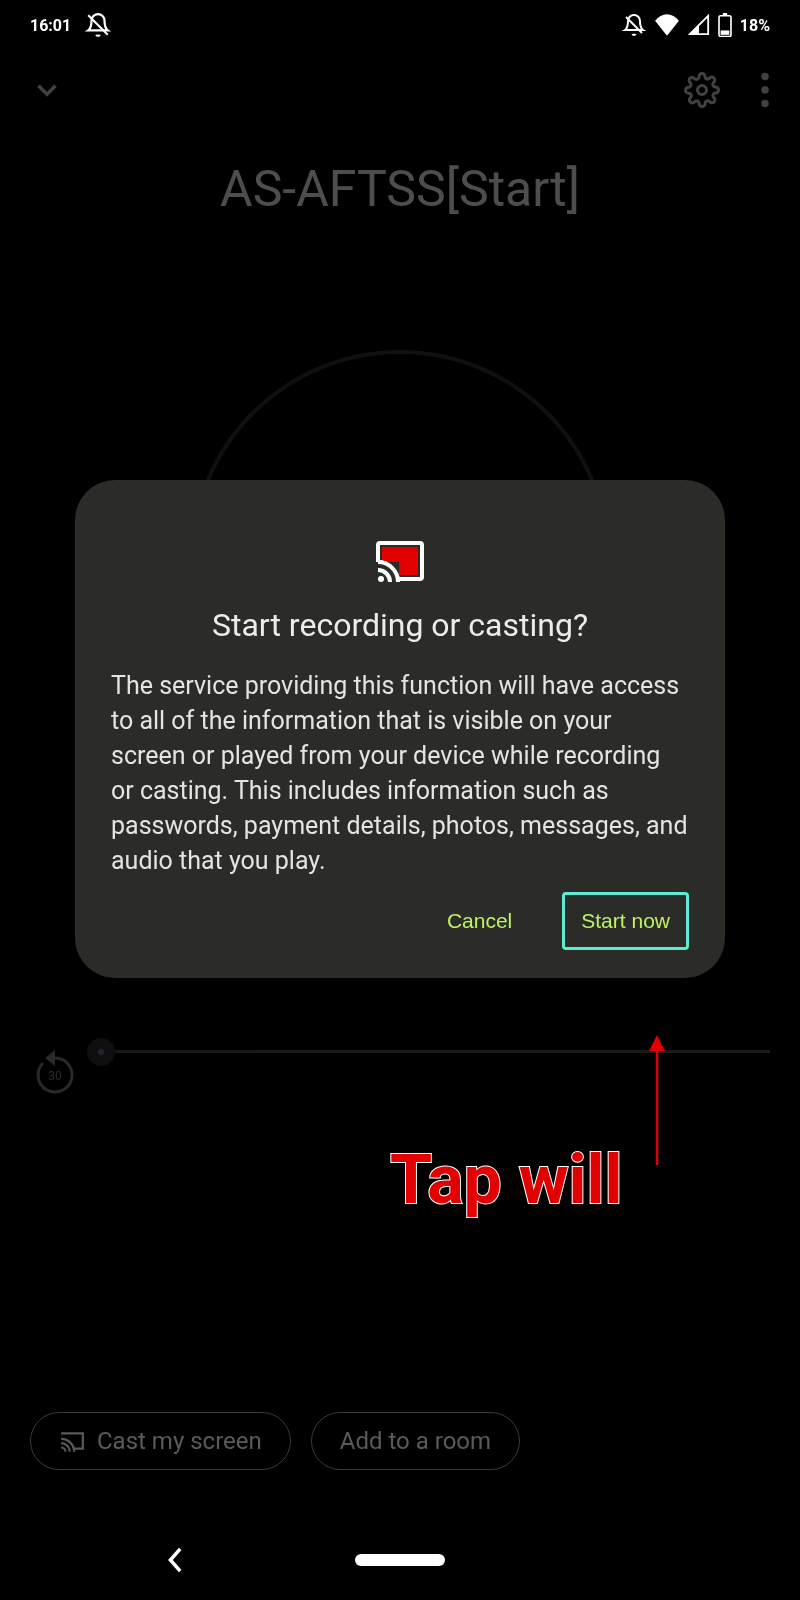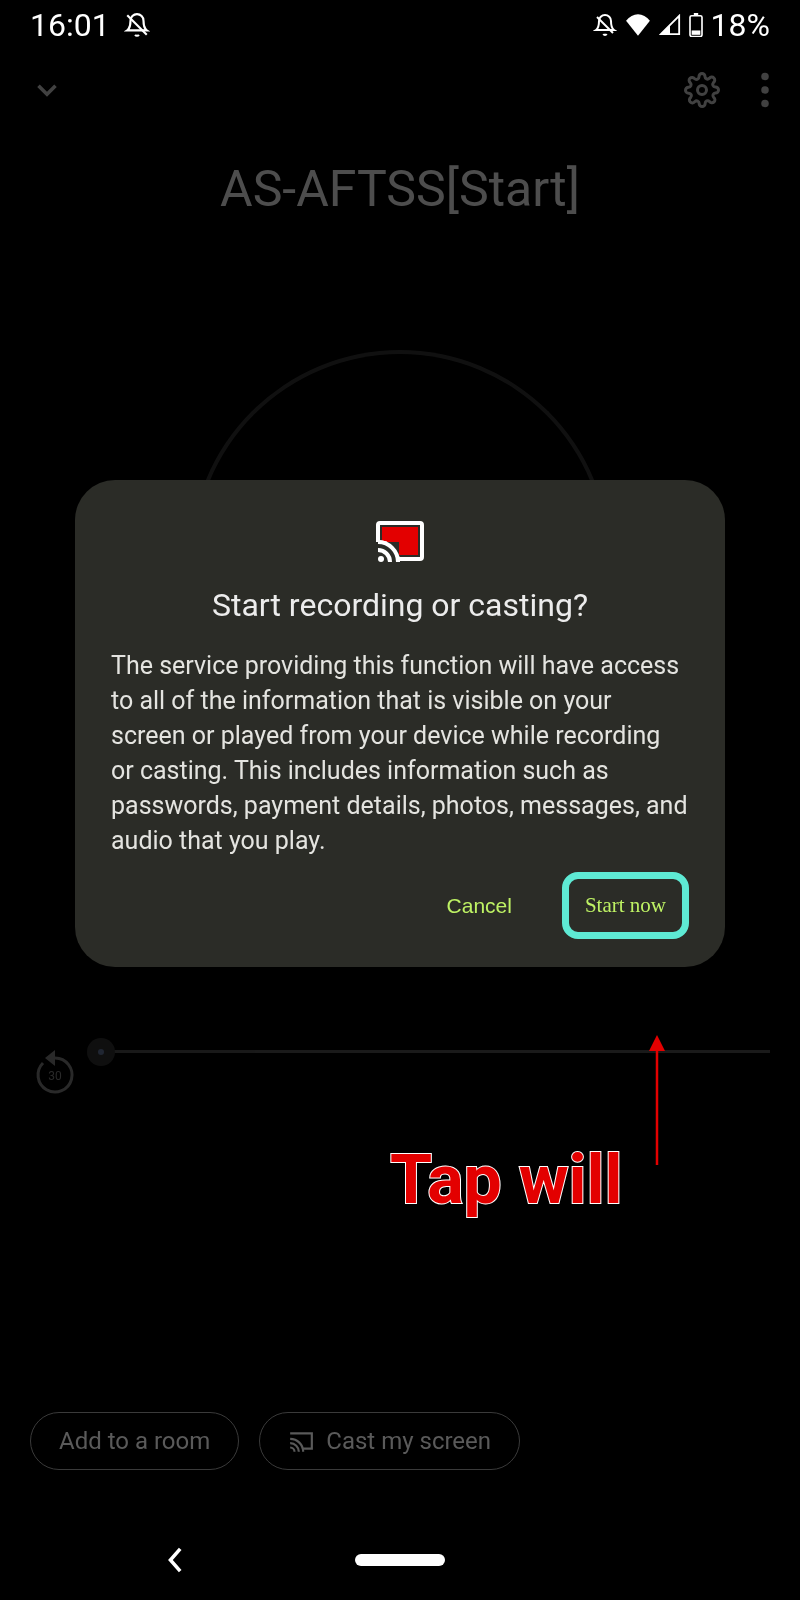--- a/index.html
+++ b/index.html
@@ -12,22 +12,22 @@
       position: relative;
       overflow: hidden;
     }
     
     .status-bar {
       display: flex;
       justify-content: space-between;
       align-items: center;
       padding: 10px 30px;
       height: 50px;
-      font-size: 32px;
-      font-weight: 400;
+      font-size: 16px;
+      font-weight: 700;
     }
     .status-right { display: flex; align-items: center; gap: 8px; }
     .status-left { display: flex; align-items: center; gap: 14px; }
     
     .app-bar {
       display: flex;
       align-items: center;
       height: 80px;
       padding: 0 30px;
       color: #555;
@@ -128,21 +128,21 @@
       position: absolute;
       left: 165px;
     }
     
     .dialog {
       position: absolute;
       top: 480px;
       left: 75px; right: 75px;
       background: #2b2c27;
       border-radius: 40px;
-      padding: 40px 36px 28px;
+      padding: 60px 36px 28px;
     }
     .dialog-icon { display: flex; justify-content: center; margin-bottom: 24px; }
     .dialog-title {
       font-size: 32px;
       font-weight: 400;
       text-align: center;
       margin-bottom: 24px;
       color: #ececec;
     }
     .dialog-body {
@@ -158,23 +158,22 @@
       align-items: center;
     }
     .dbtn {
       font-size: 21px;
       color: #bef264;
       padding: 14px 16px;
       background: transparent;
       border: none;
     }
     .highlight-box {
-      border: 7px solid #5eead4;
-      border-radius: 16px;
-      font-family: Liberation Serif, serif;
+      border: 3px solid #5eead4;
+      border-radius: 4px;
     }
     
     .annotation-arrow {
       position: absolute;
       top: 1035px;
       left: 642px;
     }
     .annotation-text {
       position: absolute;
       top: 1140px;
@@ -247,28 +246,28 @@
       <text x="25" y="30" text-anchor="middle" font-size="12" fill="#888">30</text>
     </svg>
   </div>
   <div class="track">
     <div class="thumb"></div>
   </div>
 </div>
 
 <div class="chips">
   <div class="chip">
-    <span>Add to a room</span>
-  </div>
-  <div class="chip">
     <svg width="26" height="22" viewBox="0 0 24 20" fill="none" stroke="#5a5a5a" stroke-width="2">
       <path d="M2 3h20v14h-8"></path>
       <path d="M2 8a12 12 0 0112 12M2 12a8 8 0 018 8M2 16a4 4 0 014 4"></path>
     </svg>
     <span>Cast my screen</span>
+  </div>
+  <div class="chip">
+    <span>Add to a room</span>
   </div>
 </div>
 
 <div class="nav-bar">
   <svg class="nav-back" width="22" height="28" viewBox="0 0 12 20" fill="none" stroke="#fff" stroke-width="2.5">
       <polyline points="9 2 2 10 9 18"></polyline>
     </svg>
   <div class="nav-pill"></div>
 </div>
 

